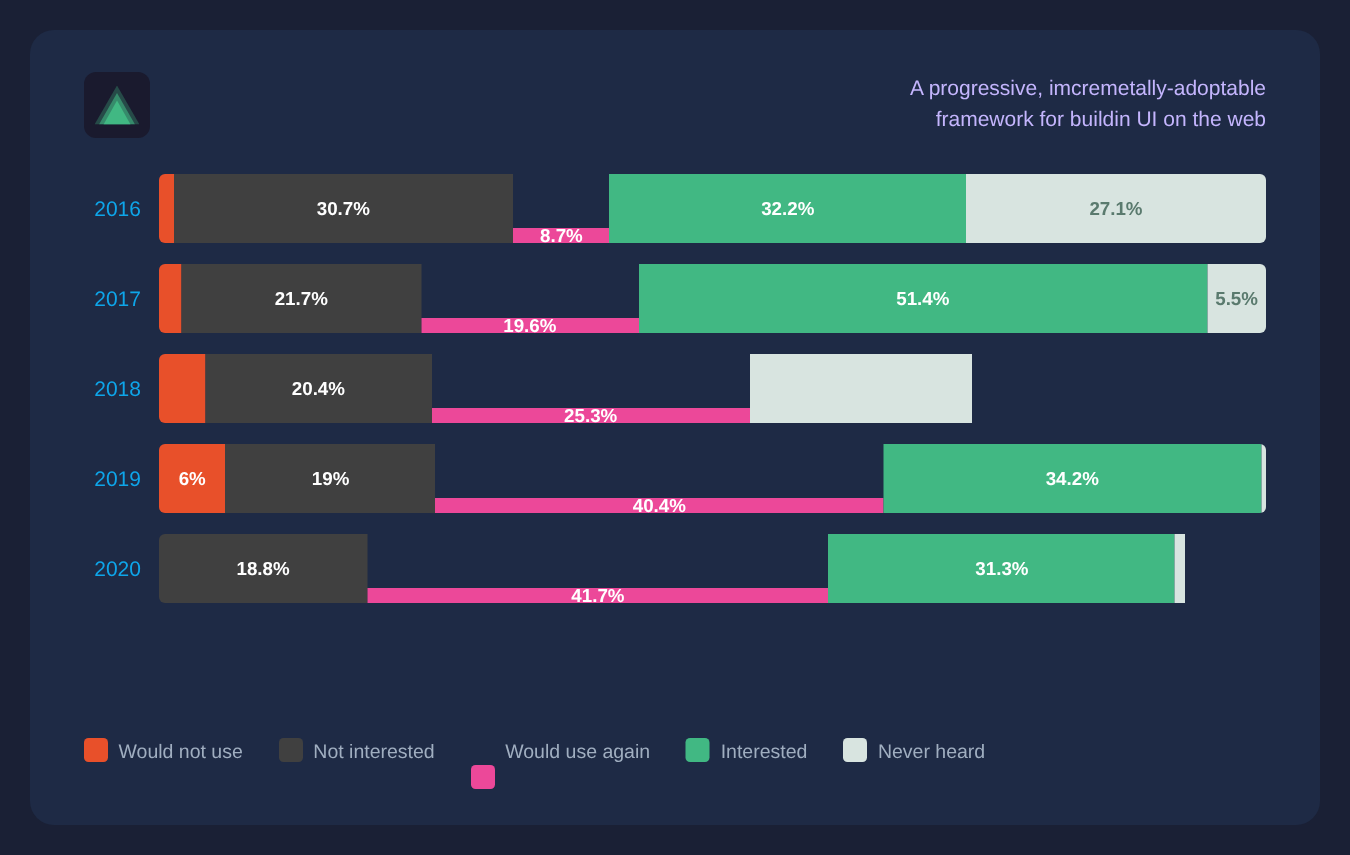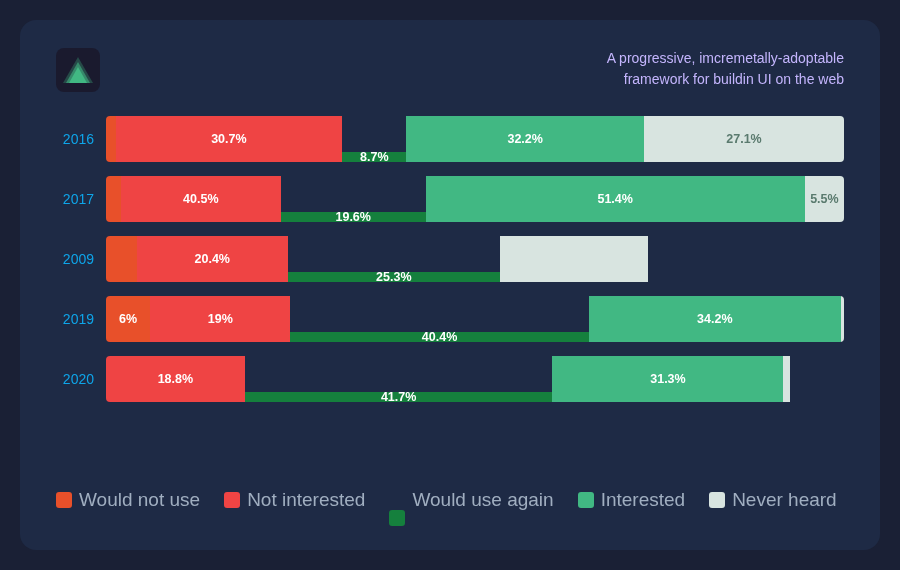--- a/index.html
+++ b/index.html
@@ -83,22 +83,22 @@
       display: flex;
       align-items: center;
       justify-content: center;
       font-size: 12.5px;
       font-weight: 600;
       color: #fff;
       white-space: nowrap;
       overflow: hidden;
     }
     .seg-red { background: #e8502a; }
-    .seg-orange { background: #ef4444; }
-    .seg-blue { background: #15803d; margin-top: 36px; }
+    .seg-orange { background: #404040; }
+    .seg-blue { background: #ec4899; margin-top: 36px; }
     .seg-green { background: #41b883; }
     .seg-light { background: #d8e4e0; color: #5a7a6e; }
 
     .legend {
       display: flex;
       align-items: center;
       gap: 24px;
       flex-wrap: wrap;
       padding-top: 4px;
     }
@@ -107,21 +107,21 @@
       align-items: center;
       gap: 7px;
     }
     .legend-dot {
       width: 16px;
       height: 16px;
       border-radius: 3px;
       flex-shrink: 0;
     }
     .legend-label {
-      font-size: 19px;
+      font-size: 13px;
       color: #a0aec0;
     }
   </style>
 </head>
 <body>
 
 <div class="card">
   <div class="header">
     <div class="logo-area">
       <div class="vue-logo">
@@ -146,28 +146,28 @@
           <div class="bar-segment seg-orange" style="width: 30.7%;">30.7%</div>
           <div class="bar-segment seg-blue" style="width: 8.7%;">8.7%</div>
           <div class="bar-segment seg-green" style="width: 32.2%;">32.2%</div>
           <div class="bar-segment seg-light" style="width: 27.1%;">27.1%</div>
         </div>
       </div>
       <div class="bar-row">
         <div class="year-label">2017</div>
         <div class="bar-container">
           <div class="bar-segment seg-red" style="width: 2%;"></div>
-          <div class="bar-segment seg-orange" style="width: 21.7%;">40.5%</div>
+          <div class="bar-segment seg-orange" style="width: 21.7%;">21.7%</div>
           <div class="bar-segment seg-blue" style="width: 19.6%;">19.6%</div>
           <div class="bar-segment seg-green" style="width: 51.4%;">51.4%</div>
           <div class="bar-segment seg-light" style="width: 5.3%;">5.5%</div>
         </div>
       </div>
       <div class="bar-row">
-        <div class="year-label">2009</div>
+        <div class="year-label">2018</div>
         <div class="bar-container">
           <div class="bar-segment seg-red" style="width: 4.2%;"></div>
           <div class="bar-segment seg-orange" style="width: 20.4%;">20.4%</div>
           <div class="bar-segment seg-blue" style="width: 28.8%;">25.3%</div>
           <div class="bar-segment seg-light" style="width: 20%;"></div>
         </div>
       </div>
       <div class="bar-row">
         <div class="year-label">2019</div>
         <div class="bar-container">

